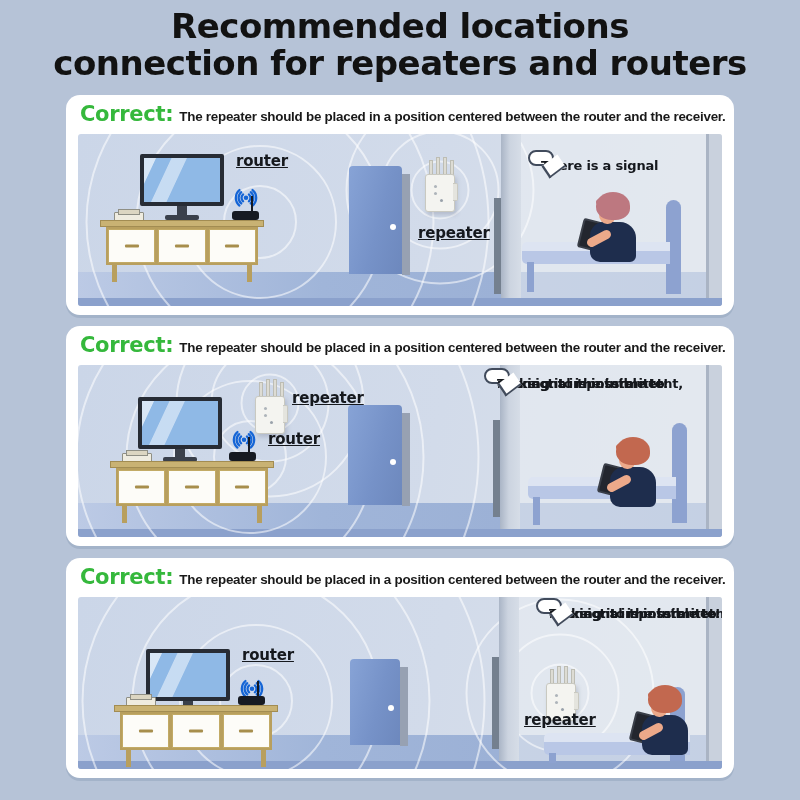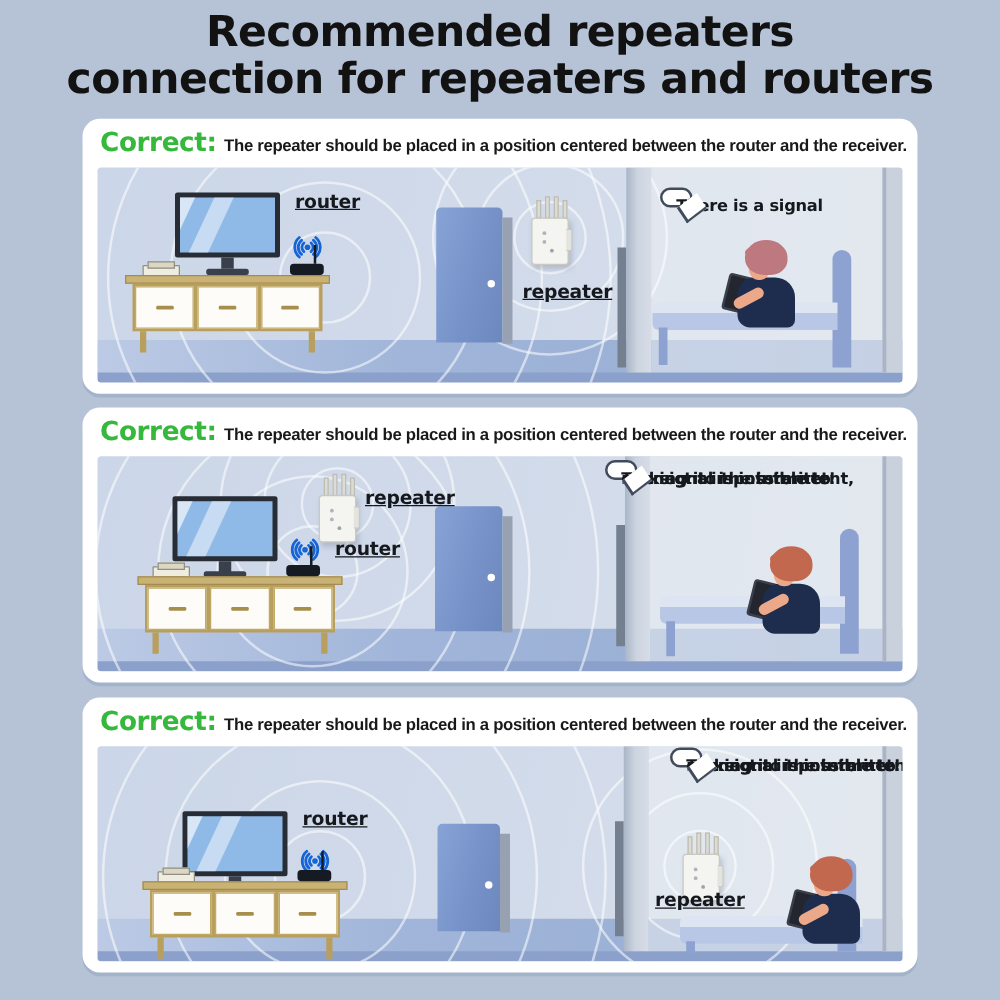--- a/index.html
+++ b/index.html
@@ -228,21 +228,21 @@
     transform:skewX(-18deg) rotate(45deg);
   }
   .s1 .bubble{left:450px;top:16px;}
   .s2 .bubble{left:406px;top:3px;}
   .s3 .bubble{left:458px;top:1px;}
 </style>
 </head>
 <body>
 
 <div class="page-title">
-  <div>Recommended repeaters</div>
+  <div>Recommended locations</div>
   <div>connection for repeaters and routers</div>
 </div>
 
 <div class="panel p1">
   <div class="panel-header">
     <span class="verdict">Correct:</span>
     <span class="desc">The repeater should be placed in a position centered between the router and the receiver.</span>
   </div>
   <div class="scene s1">
     <div class="floor"></div>

